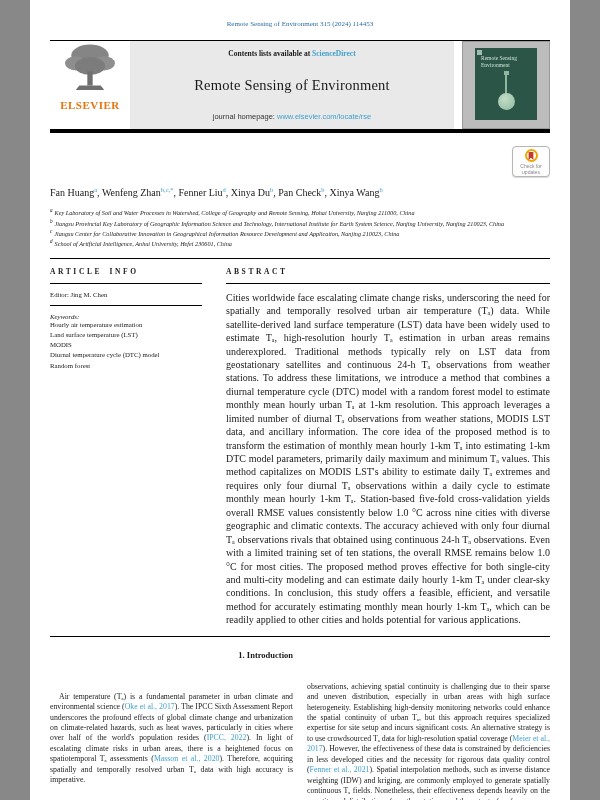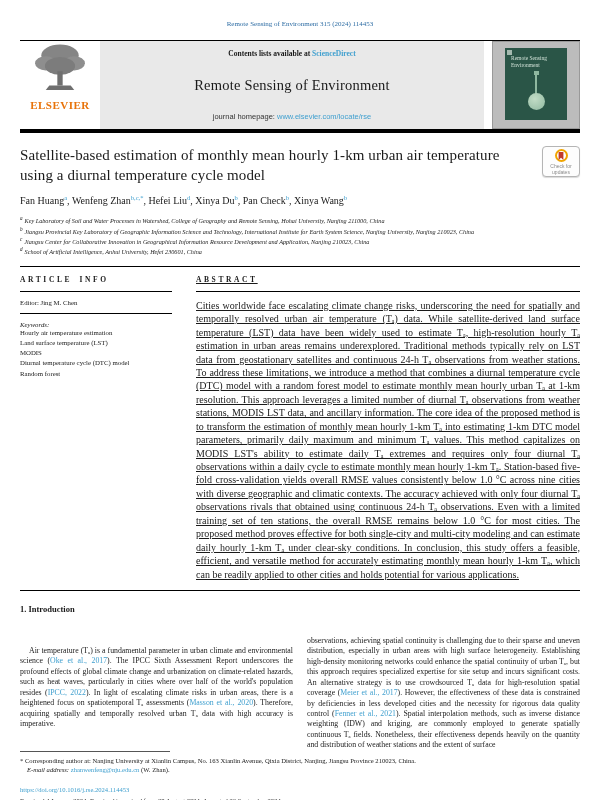--- a/index.html
+++ b/index.html
@@ -1,19 +1,19 @@
 <!DOCTYPE html>
 <html><head>
 <meta charset="utf-8">
 <style>
   * { margin:0; padding:0; box-sizing:border-box; }
   html,body { background:#888; }
   body { display:flex; justify-content:center; }
   .page {
-    width:600px; height:800px; background:#fff; position:relative;
+    width:540px; height:800px; background:#fff; position:relative;
     padding:16px 20px 16px 20px;
     font-family:"Liberation Serif","DejaVu Serif",serif; color:#1a1a1a;
     display:flex; flex-direction:column;
   }
   .link { color:#41a0cf; cursor:pointer; }
   .italic { font-style:italic; }
 
   
   .run-head { text-align:center; font-size:7px; color:#2e6da4; margin-top:4px; }
 
@@ -49,34 +49,34 @@
   .authors { margin-top:9px; font-size:10px; }
   .sup { color:#41a0cf; font-size:6.5px; }
   .affils { margin-top:9px; font-style:italic; font-size:6.2px; line-height:1.5; }
   .affil-sup { color:#1a1a1a; margin-right:2px; font-style:italic; }
 
   .rule { border:none; border-top:1px solid #000; margin-top:9px; }
 
   
   .info-abs { display:flex; margin-top:8px; }
   .info-col { width:152px; flex:none; }
-  .abs-col { flex:1; margin-left:24px;text-decoration:underline; }
+  .abs-col { flex:1; margin-left:24px; }
   .sec-head { font-size:7.5px; font-weight:700; letter-spacing:2.6px; word-spacing:3px; }
   .mini-rule { border-top:1px solid #000; margin:7px 0; }
   .editor-line { font-size:6.8px; }
   .kw-label { font-size:6.8px; font-style:italic; margin-top:2px; }
   .kw { font-size:6.8px; line-height:1.5; }
   .abs-rule { border-top:1px solid #000; margin:7px 0 7px; }
   .abs-text { font-size:10px; line-height:1.345; text-align:justify; }
 
   
   .body-cols { display:flex; margin-top:13px; }
   .col { flex:1; }
   .col + .col { margin-left:14px; }
-  .sec-title { font-size:8.5px; font-weight:700; margin-bottom:9px; }
+  .sec-title { font-size:8.5px; font-weight:700; margin-bottom:9px;text-align:right; }
   .body-p { font-size:7.8px; line-height:1.34; text-align:justify;margin-top:32px; }
   .body-p.indent { text-indent:9px; }
 
   
   .bottom-stack { margin-top:auto; }
   .footnote-rule { width:150px; border-top:1px solid #555; margin-bottom:4px; }
   .footnote { font-size:6.6px; line-height:1.45; }
   .footnote .fn2 { padding-left:7px; }
   .bottom { margin-top:10px; font-size:6.6px; line-height:1.5; }
   .doi-line { margin-bottom:1px; }
@@ -119,42 +119,41 @@
         </div>
         <div class="pendulum-cap"></div>
         <div class="pendulum-stem"></div>
         <div class="pendulum-bulb"></div>
       </div>
     </div>
   </div>
   <div class="thickbar"></div>
 
   <div class="title-row">
-    <h1 class="art-title">Satellite-based estimation of monthly mean hourly 1-km urban air temperature using a diurnal temperature cycle model</h1>
     <div class="check-badge">
       <div class="check-circle">
         <svg viewBox="0 0 10 13">
             <path d="M1 0 h8 v13 l-4 -3.4 l-4 3.4 z" fill="#c03a2b"></path>
           </svg>
       </div>
       <div class="check-text">
         <div>Check for</div>
         <div>updates</div>
       </div>
     </div>
   </div>
 
   <div class="authors">
     
   
       <span class="author"><span>Fan Huang</span><sup class="sup">a</sup><span>, </span></span>
     
       <span class="author"><span>Wenfeng Zhan</span><sup class="sup">b,c,*</sup><span>, </span></span>
     
-      <span class="author"><span>Hefei Liu</span><sup class="sup">d</sup><span>, </span></span>
+      <span class="author"><span>Fenner Liu</span><sup class="sup">d</sup><span>, </span></span>
     
       <span class="author"><span>Xinya Du</span><sup class="sup">b</sup><span>, </span></span>
     
       <span class="author"><span>Pan Check</span><sup class="sup">b</sup><span>, </span></span>
     
       <span class="author"><span>Xinya Wang</span><sup class="sup">b</sup><span></span></span>
     </div>
 
   <div class="affils">
 

